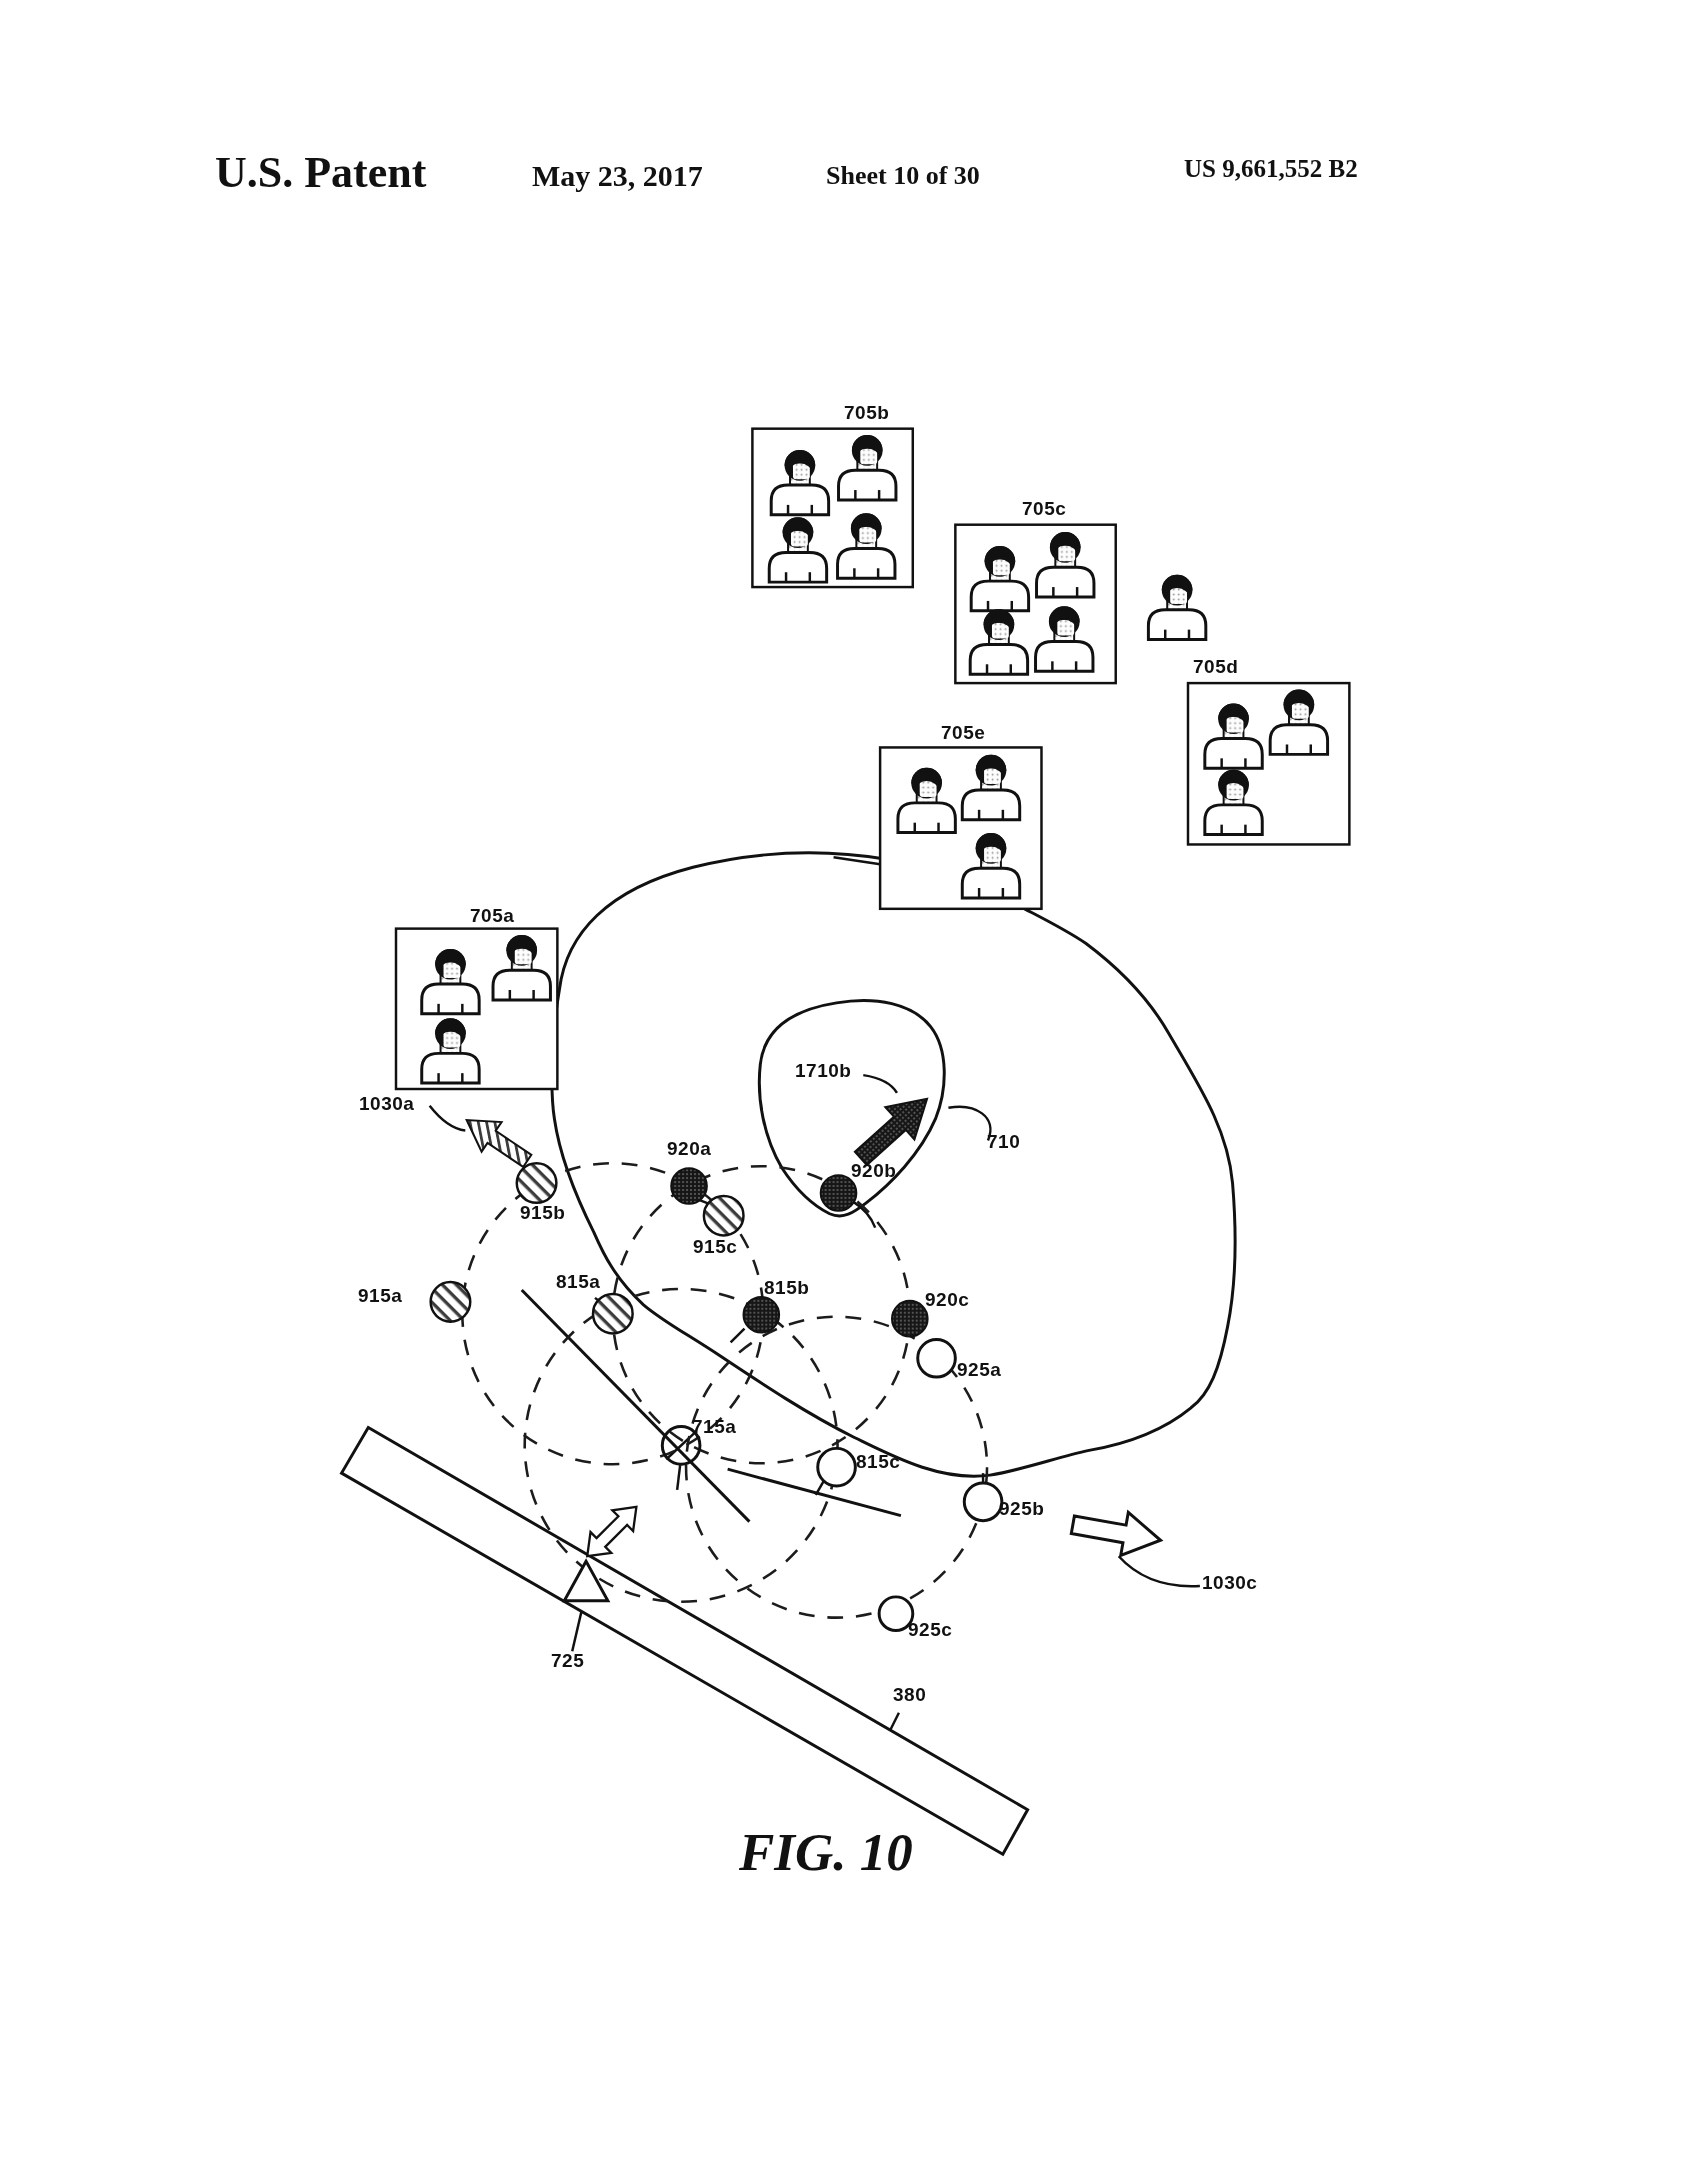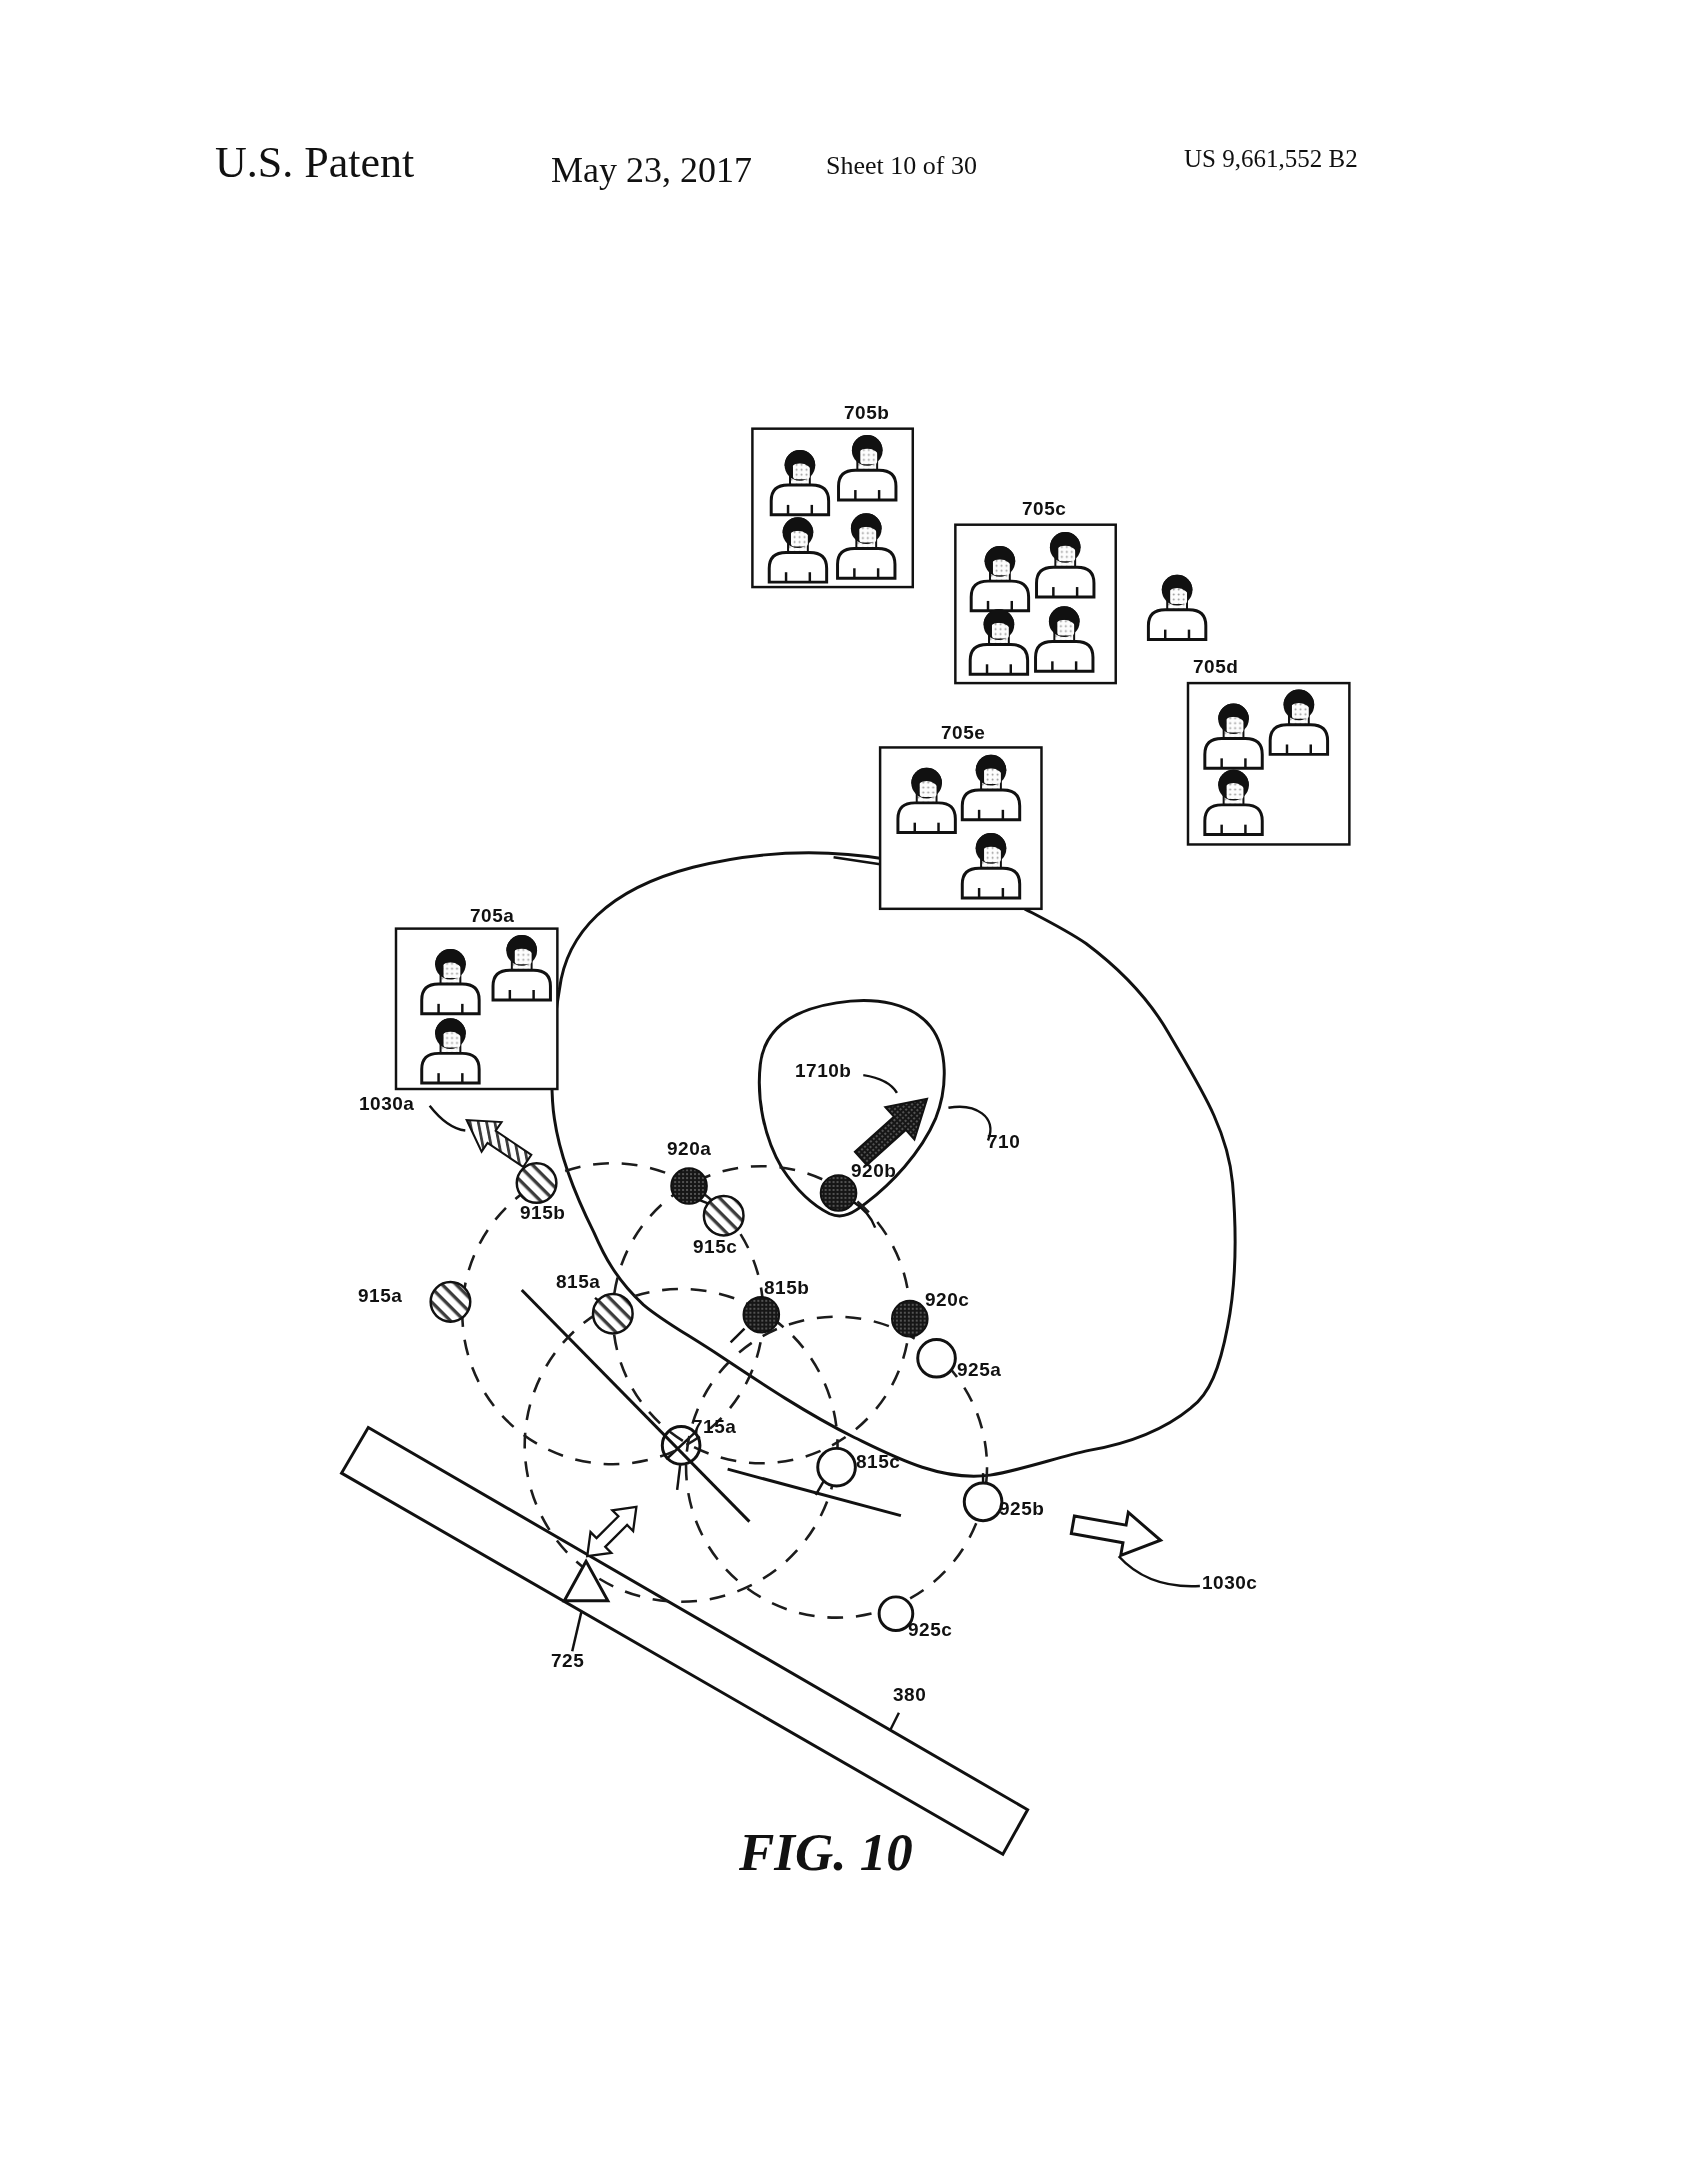--- a/index.html
+++ b/index.html
@@ -1,21 +1,21 @@
 <!DOCTYPE html>
 <html><head>
 <meta charset="utf-8">
 <style>
   html,body{margin:0;padding:0;background:#e8e8e8;}
   .page{position:relative;width:1683px;height:2178px;background:#ffffff;overflow:hidden;
         font-family:"Liberation Sans",sans-serif;color:#111;}
   svg.art{position:absolute;left:0;top:0;}
-  .hdr{position:absolute;font-family:"Liberation Serif",serif;font-weight:normal;white-space:nowrap;}
+  .hdr{position:absolute;font-family:"Liberation Serif",serif;font-weight:bold;white-space:nowrap;margin-top:10px;}
   .hdr-title{left:215px;top:137px;font-size:44px;}
-  .hdr-date{left:551px;top:149px;font-size:36px;}
+  .hdr-date{left:532px;top:149px;font-size:30px;}
   .hdr-sheet{left:826px;top:151px;font-size:26px;}
   .hdr-patno{left:1184px;top:145px;font-size:25px;}
   .lbl{position:absolute;font-weight:bold;font-size:19px;white-space:nowrap;letter-spacing:0.5px;}
   .fig-caption{position:absolute;left:739px;top:1822px;font-family:Liberation Serif, serif;
                font-weight:bold;font-style:italic;font-size:53px;white-space:nowrap;}
 </style>
 </head>
 <body>
 
 <div class="page">

